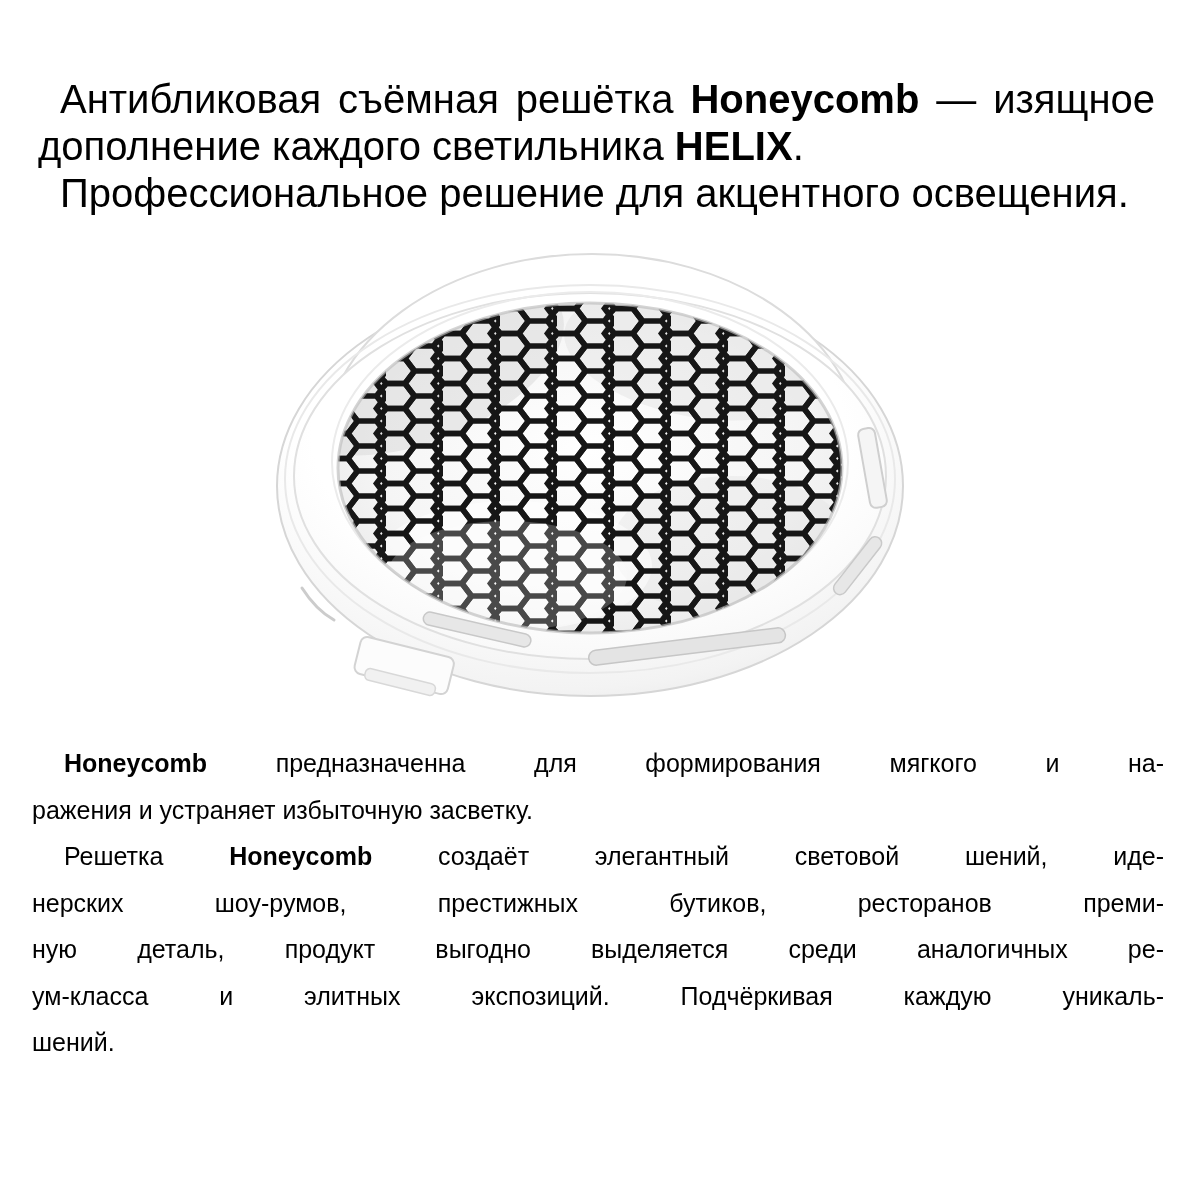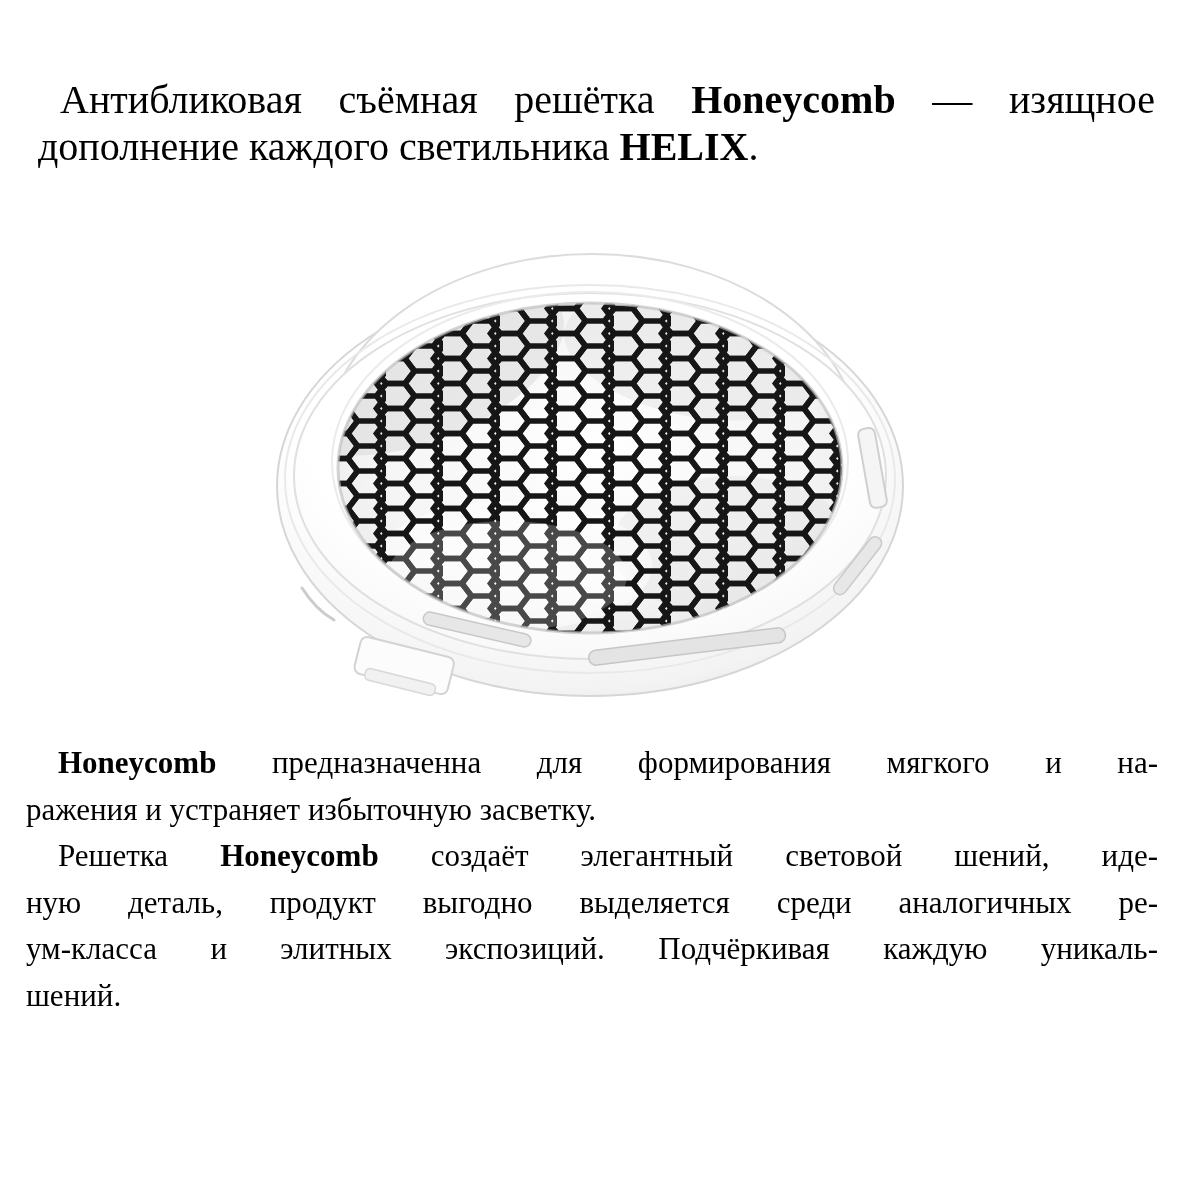--- a/index.html
+++ b/index.html
@@ -10,40 +10,41 @@
     position: relative; overflow: hidden;
   }
   .page { position: absolute; inset: 0; }
 
   
   .intro {
     position: absolute; left: 38px; top: 76px; width: 1117px;
     font-size: 40px; line-height: 47px; font-weight: 400;
   }
   .body-text {
-    position: absolute; left: 26px; top: 740px; width: 1132px;
-    font-size: 31px; line-height: 46.5px; font-weight: 400;
+    position: absolute; left: 32px; top: 740px; width: 1132px;
+    font-size: 25px; line-height: 46.5px; font-weight: 400;
   }
-  .line { text-align: left; font-family: Liberation Serif, serif; }
+  .line { text-align: left; }
   .line.j { text-align: justify; text-align-last: justify; }
   .line.it { text-indent: 22px; }
   .line.ib { text-indent: 32px; }
   .line b { font-weight: bold; }
 
   
   figure.product { position: absolute; left: 272px; top: 246px; margin: 0; width: 640px; height: 462px; }
 </style>
 </head>
 <body>
 
 <div class="page">
 
   <section class="intro">
     <div class="line j it"><span>Антибликовая съёмная решётка </span><b>Honeycomb</b><span> — изящное</span></div>
     <div class="line"><span>дополнение каждого светильника </span><b>HELIX</b><span>.</span></div>
+    <div class="line it"><span>Профессиональное решение для акцентного освещения.</span><b></b><span></span></div>
   </section>
 
   <figure class="product">
     <svg width="640" height="462" viewBox="0 0 640 462" aria-hidden="true">
       <defs>
         <radialGradient id="gRing" cx="45%" cy="32%" r="78%">
           <stop offset="0.55" stop-color="#ffffff"></stop>
           <stop offset="0.85" stop-color="#f3f3f3"></stop>
           <stop offset="1" stop-color="#e6e6e6"></stop>
         </radialGradient>
@@ -118,18 +119,19 @@
       <g>
         <path d="M30 342 q14 22 32 32" stroke="#cccccc" stroke-width="3" fill="none" stroke-linecap="round"></path>
       </g>
     </svg>
   </figure>
 
   <section class="body-text">
     <div class="line j ib"><span></span><b>Honeycomb</b><span> предназначенна для формирования мягкого и на-</span></div>
     <div class="line"><span>ражения и устраняет избыточную засветку.</span><b></b><span></span></div>
     <div class="line j ib"><span>Решетка </span><b>Honeycomb</b><span> создаёт элегантный световой шений, иде-</span></div>
+    <div class="line j"><span>нерских шоу-румов, престижных бутиков, ресторанов преми-</span><b></b><span></span></div>
     <div class="line j"><span>ную деталь, продукт выгодно выделяется среди аналогичных ре-</span><b></b><span></span></div>
     <div class="line j"><span>ум-класса и элитных экспозиций. Подчёркивая каждую уникаль-</span><b></b><span></span></div>
     <div class="line"><span>шений.</span><b></b><span></span></div>
   </section>
 
 </div>
 
 </body></html>

